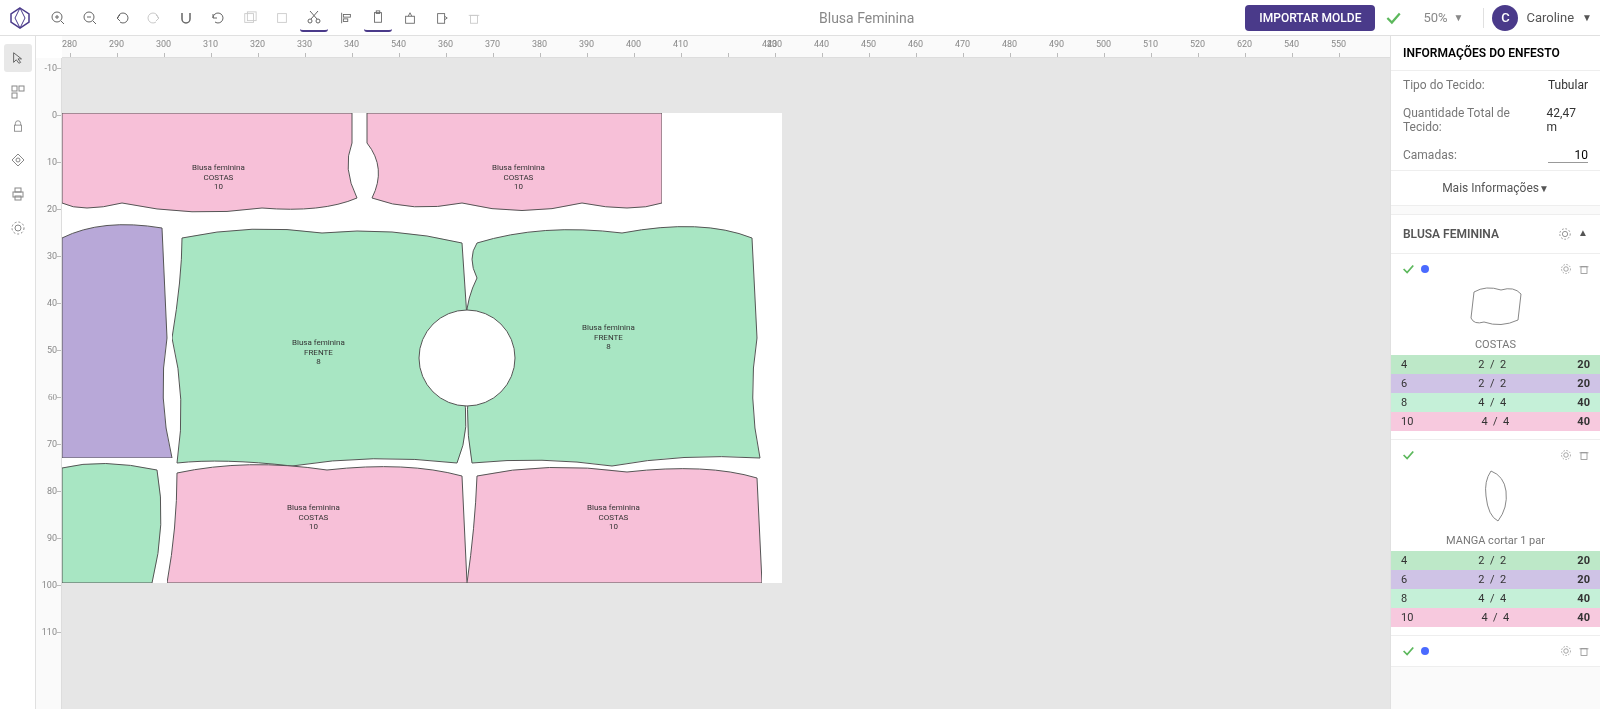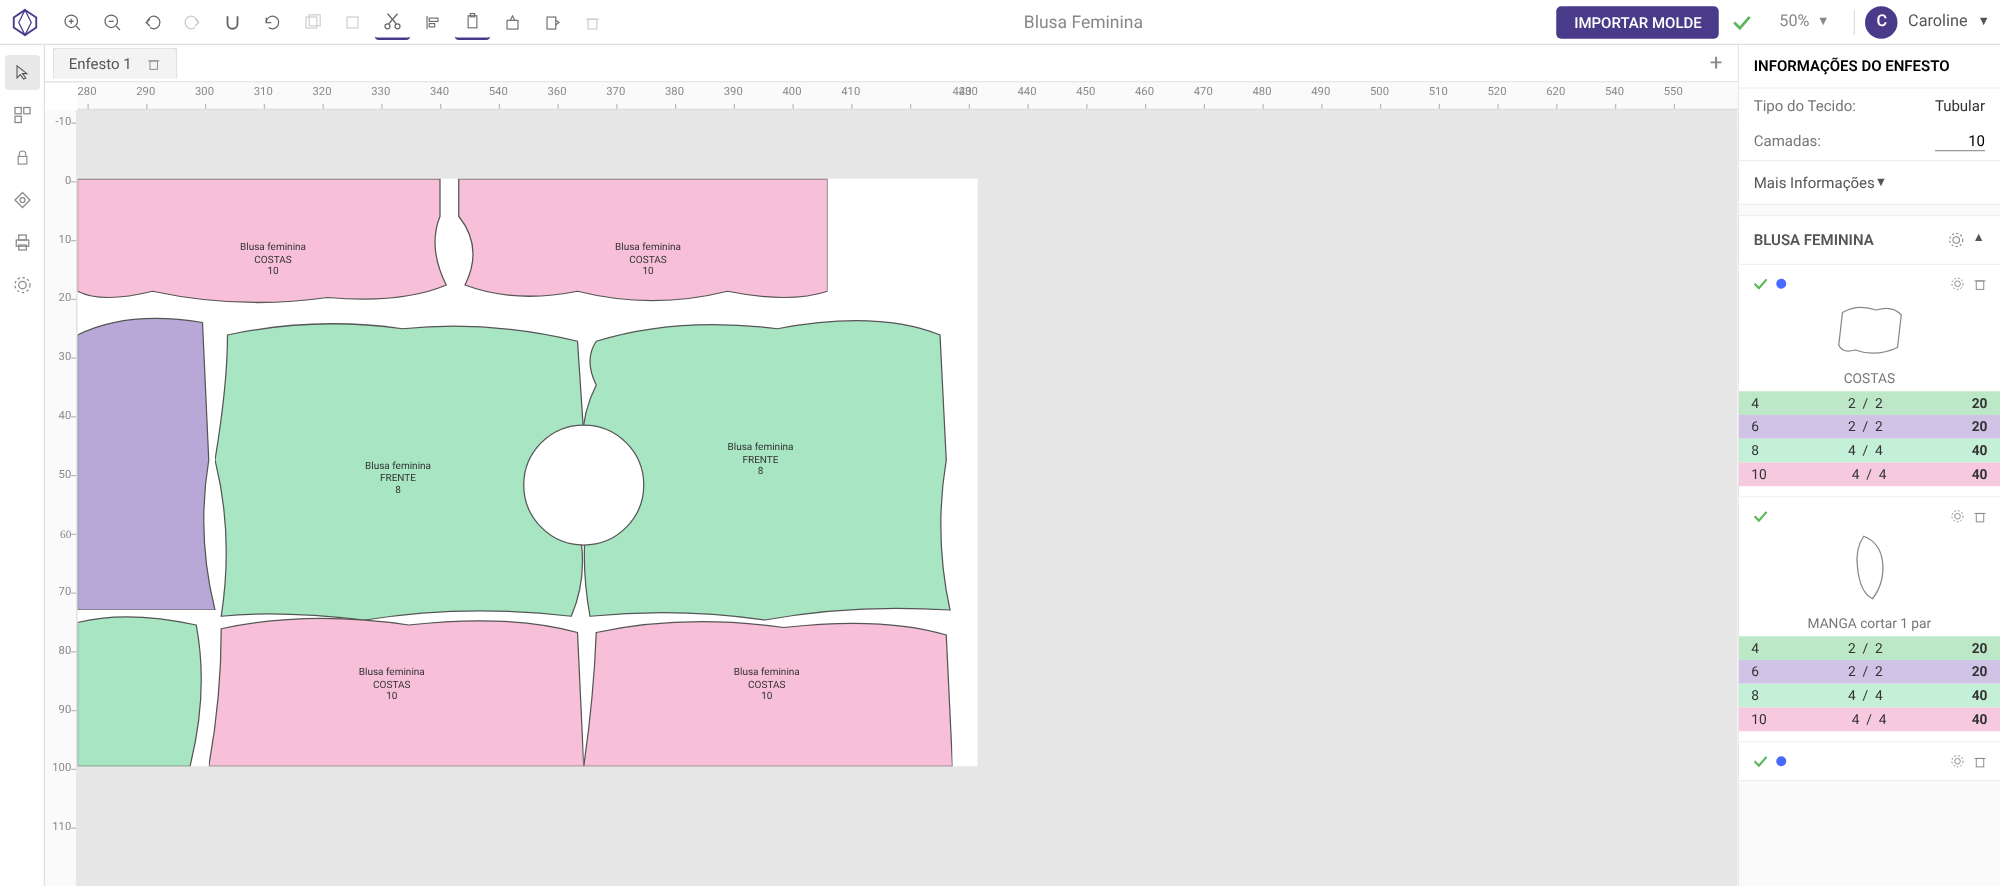--- a/index.html
+++ b/index.html
@@ -32,21 +32,21 @@
 .tick-h{position:absolute;bottom:0;width:1px;height:4px;background:#bbb}
 .viewport{flex:1;background:#e6e6e6;position:relative;overflow:hidden}
 .fabric{position:absolute;left:0;top:55px;width:720px;height:470px;background:#fff}
 .piece{position:absolute;stroke:#555;stroke-width:1}
 .piece-label{position:absolute;font-size:8px;color:#333;text-align:center;line-height:1.2;font-family:monospace}
 .sidebar{width:210px;border-left:1px solid #e0e0e0;background:#fafafa;overflow-y:auto;font-size:12px}
 .sb-title{padding:10px 12px;font-size:12px;font-weight:600;color:#000000;border-bottom:1px solid #eee;background:#fff}
 .info-row{display:flex;justify-content:space-between;padding:7px 12px;color:#777;background:#fff}
 .info-row .val{color:#333}
 .info-row input{width:40px;text-align:right;border:none;border-bottom:1px solid #999;background:none;font-size:12px}
-.more-info{padding:10px 12px;text-align:center;color:#555;background:#fff;border-top:1px solid #eee;border-bottom:1px solid #eee;cursor:pointer;display:flex;align-items:center;}
+.more-info{padding:10px 12px;text-align:center;color:#555;background:#fff;border-top:1px solid #eee;border-bottom:1px solid #eee;cursor:pointer;display:flex;justify-content:center;align-items:center;}
 .molde-hdr{padding:12px;font-weight:600;color:#555;display:flex;align-items:center;justify-content:space-between;background:#fff;margin-top:8px;border-top:1px solid #eee;border-bottom:1px solid #eee}
 .part-card{background:#fff;border-bottom:1px solid #eee;padding:8px 0}
 .part-top{display:flex;align-items:center;justify-content:space-between;padding:0 10px}
 .part-thumb{display:flex;justify-content:center;padding:4px 0}
 .part-name{text-align:center;color:#777;font-size:11px;padding:4px 0}
 .size-row{display:flex;justify-content:space-between;padding:3px 10px;font-size:11px}
 .sz-4{background:#bde8c8}
 .sz-6{background:#cfc3e6}
 .sz-8{background:#c5f0d8}
 .sz-10{background:#f7c9de}
@@ -205,30 +205,20 @@
       </div>
     <div class="lt-btn">
         <svg width="16" height="16" viewBox="0 0 16 16">
           <circle cx="8" cy="8" r="3" fill="none" stroke="#888"></circle>
           <circle cx="8" cy="8" r="6" fill="none" stroke="#888" stroke-dasharray="2 2"></circle>
         </svg>
       </div>
   </div>
 
   <div class="canvas-area">
-    <div class="tabs">
-      <div class="tab">
-        <span>Enfesto 1</span>
-        <svg width="12" height="12" viewBox="0 0 16 16">
-            <rect x="4" y="5" width="8" height="9" fill="none" stroke="#888"></rect>
-            <line x1="2" y1="5" x2="14" y2="5" stroke="#888"></line>
-          </svg>
-      </div>
-      <div class="tab-add">+</div>
-    </div>
     <div class="ruler-h" id="ruler-h">
         <span style="left: 0px;">280</span>
         <div class="tick-h" style="left: 8px;"></div>
         <span style="left: 47px;">290</span>
         <div class="tick-h" style="left: 55px;"></div>
         <span style="left: 94px;">300</span>
         <div class="tick-h" style="left: 102px;"></div>
         <span style="left: 141px;">310</span>
         <div class="tick-h" style="left: 149px;"></div>
         <span style="left: 188px;">320</span>
@@ -353,20 +343,24 @@
     </div>
   </div>
 
   <div class="sidebar">
     <div class="sb-title">INFORMAÇÕES DO ENFESTO</div>
     <div id="info-rows">
         <div class="info-row">
           <span>Tipo do Tecido:</span>
           <span class="val">Tubular</span>
         </div>
+        <div class="info-row">
+          <span>Quantidade Total de Tecido:</span>
+          <span class="val">42,47 m</span>
+        </div>
       </div>
     <div class="info-row">
       <span>Camadas:</span>
       <input value="10" style="">
     </div>
     <div class="more-info">
       <span>Mais Informações</span>
       <span class="chev">▼</span>
     </div>
     <div class="molde-hdr">

